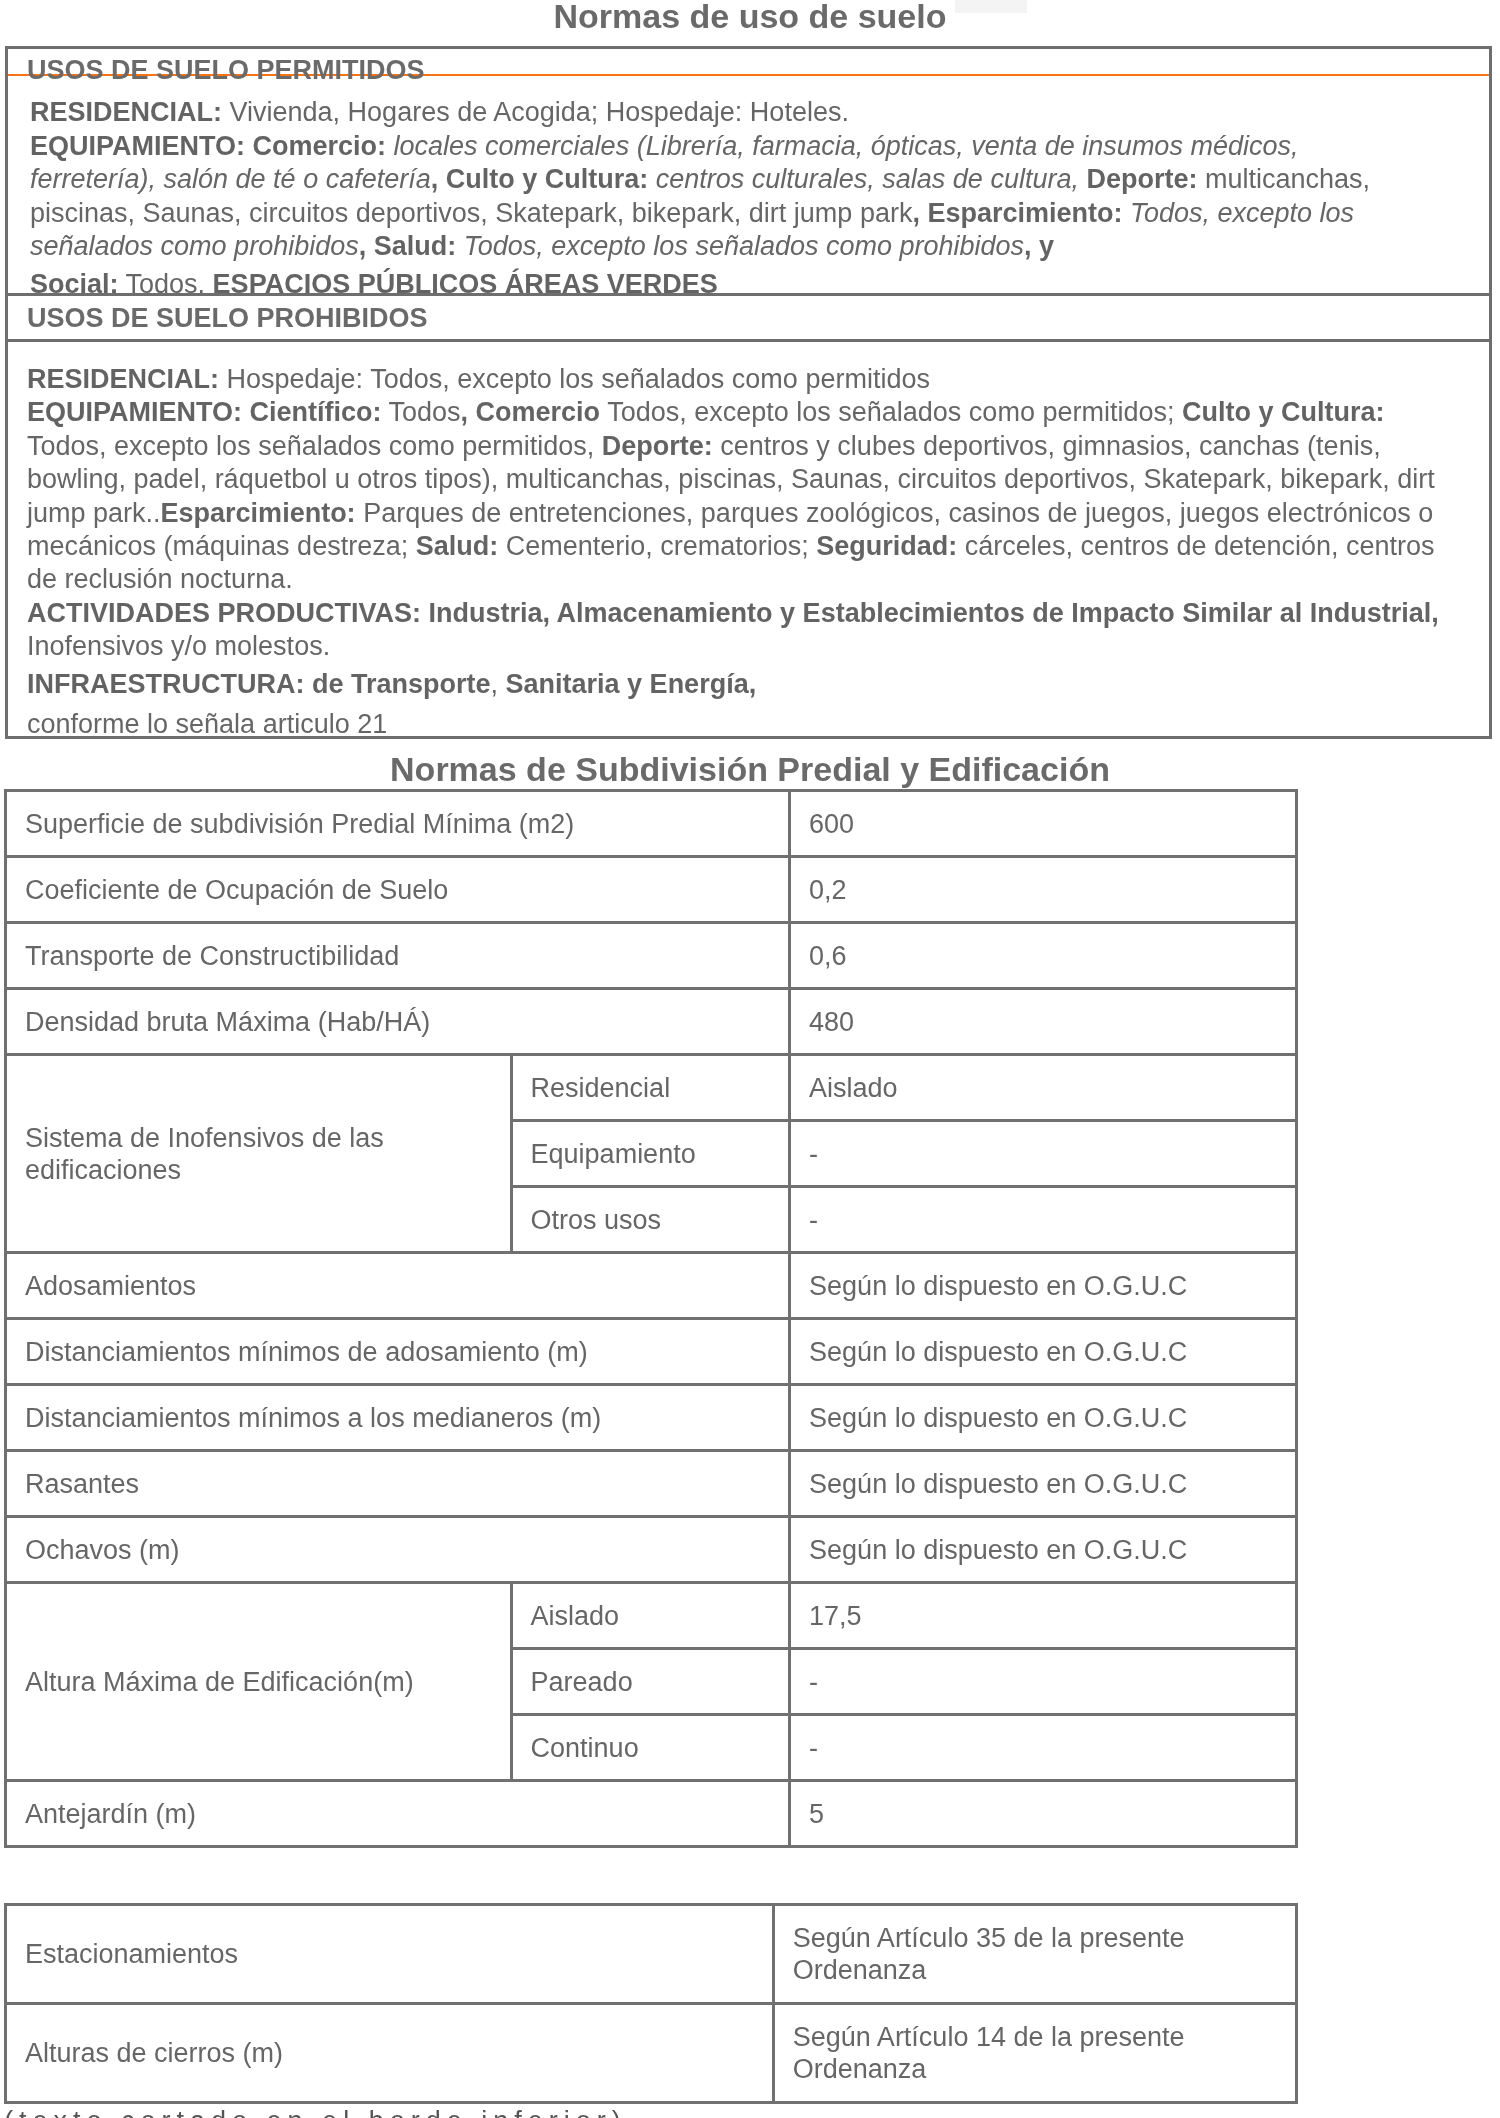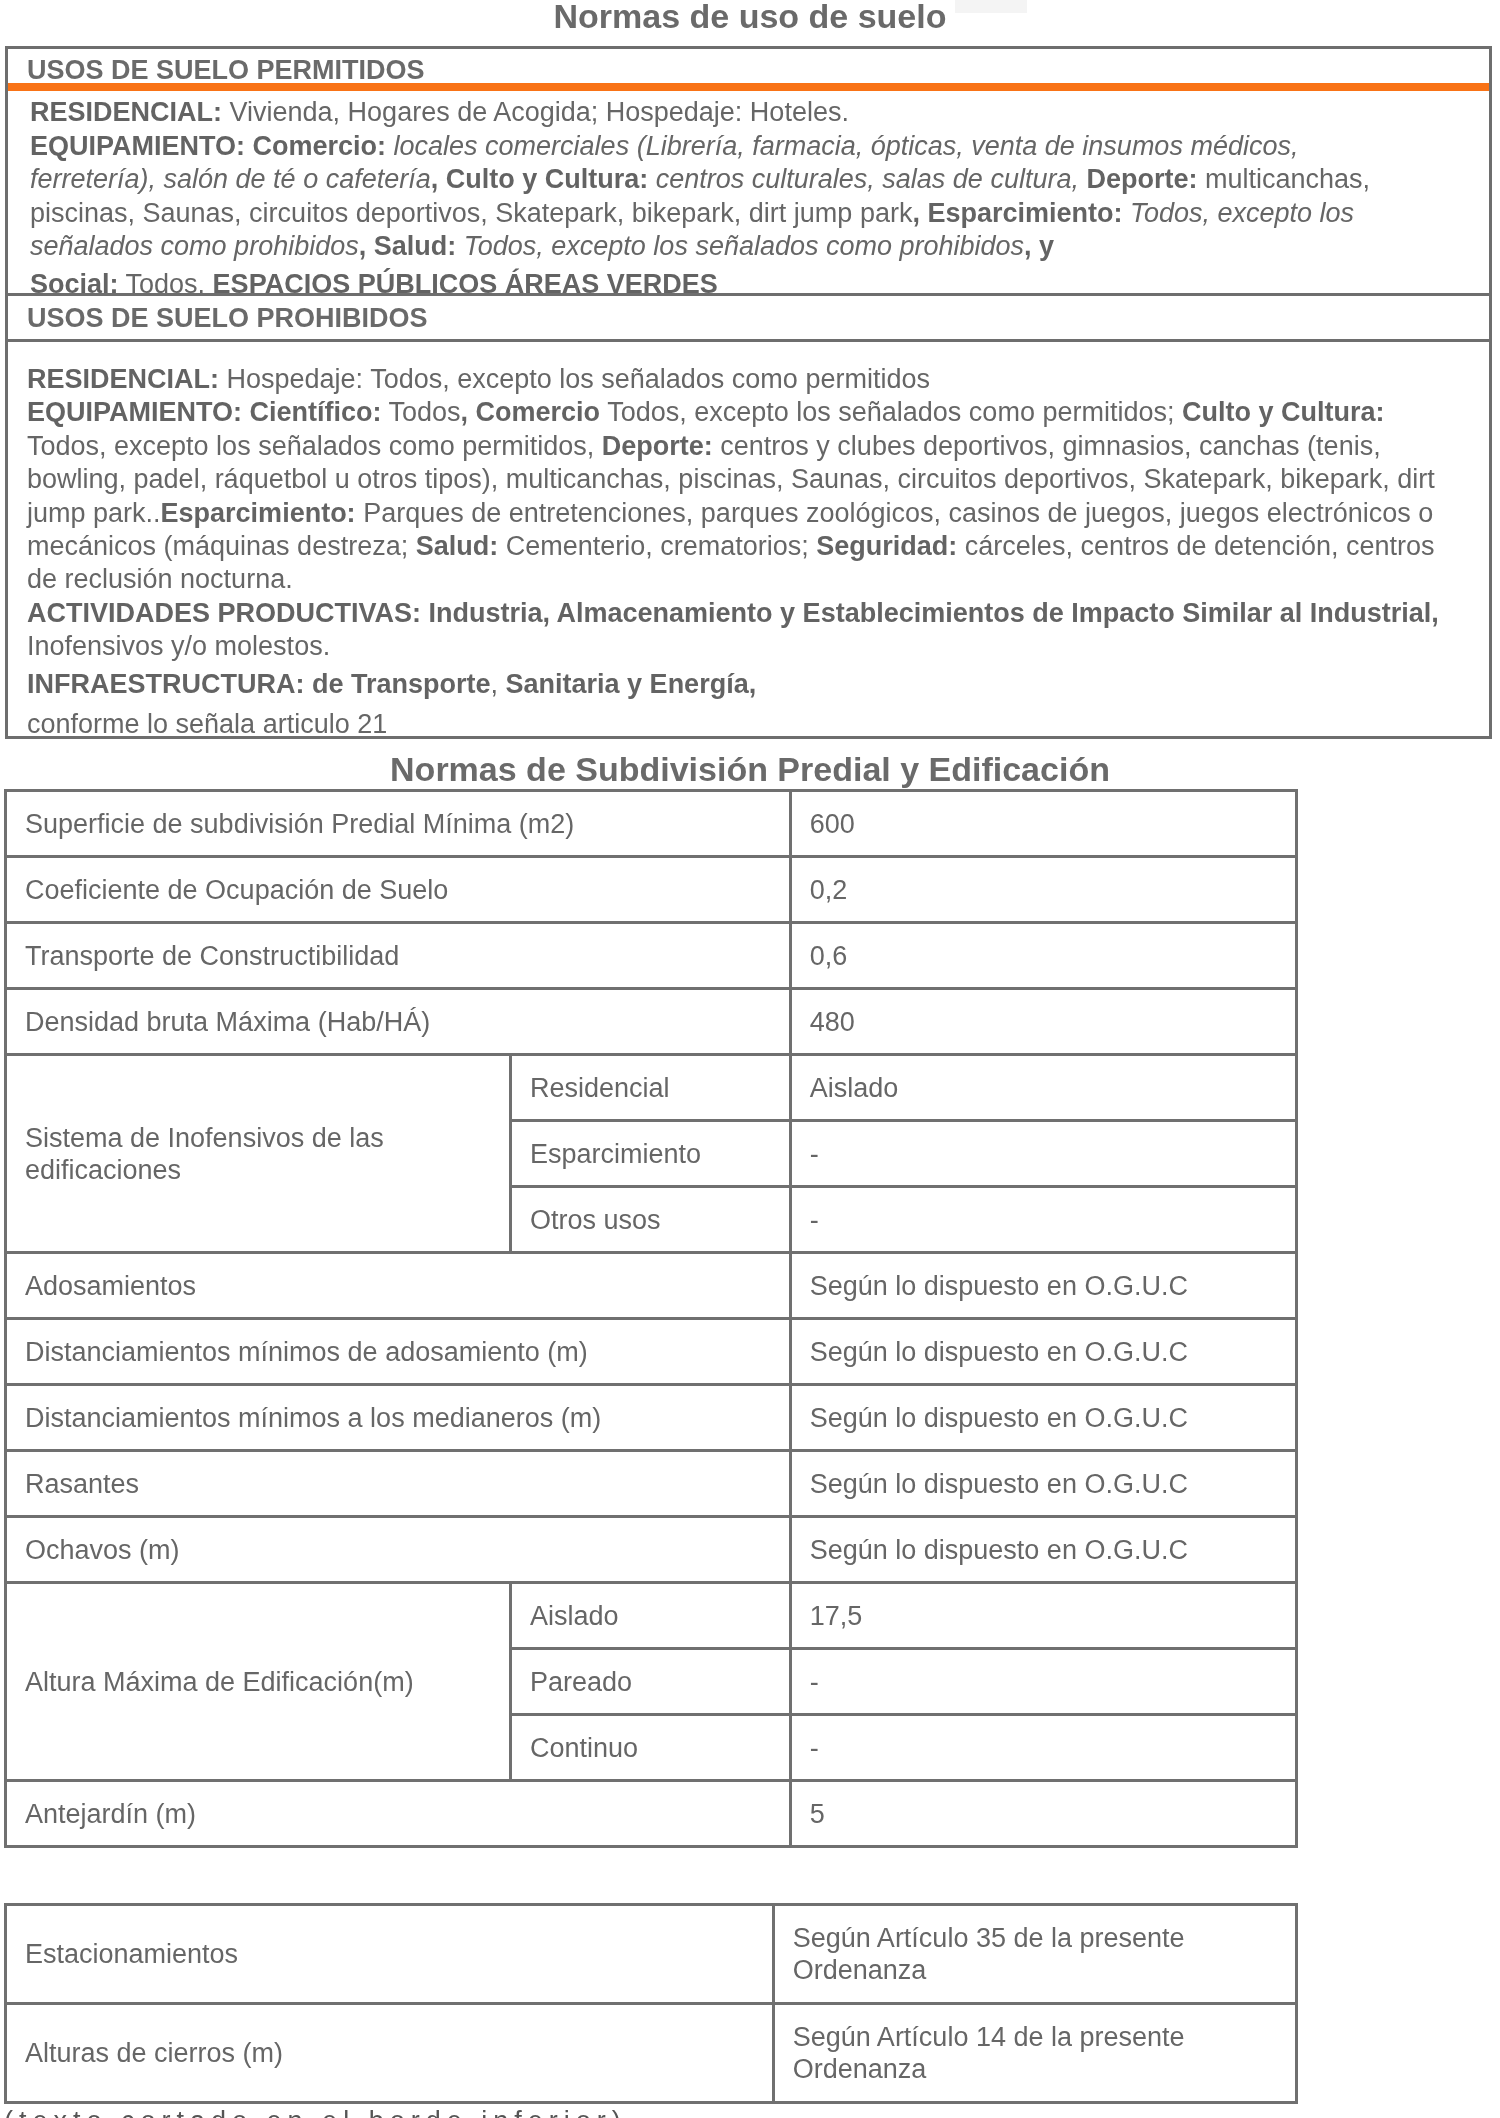--- a/index.html
+++ b/index.html
@@ -15,21 +15,21 @@
   #title1 { top: -2px; }
   #title2 { top: 751px; text-align: center; }
   .uso-box {
     position: absolute; left: 5px; top: 46px; width: 1481px; height: 687px;
     border: 3px solid #6e6e6e; box-sizing: content-box;
   }
   .sec-header {
     position: absolute; left: 0; width: 100%; box-sizing: border-box;
     padding-left: 19px; font-weight: bold; font-size: 27px; line-height: 42px; color: #6a6a6a;
   }
-  #perm-header { top: 0; height: 42px; border-bottom: 8px solid #f97316; }
+  #perm-header { top: 0; height: 27px; border-bottom: 2px solid #f97316; }
   #proh-header { top: 247px; height: 46px; border-top: 0; border-bottom: 3px solid #6e6e6e; line-height: 44px; }
   .sec-body {
     position: absolute; left: 0; width: 100%; box-sizing: border-box;
     font-size: 27px; color: #666666;
   }
   #perm-body { top: 45px; padding: 2px 60px 0 22px; line-height: 33.5px; height: 202px; border-bottom: 3px solid #6e6e6e; }
   #proh-body { top: 296px; padding: 18px 50px 0 19px; line-height: 33.4px; }
   .sec-body p { margin: 0; }
   .b { font-weight: bold; color: #636363; }
   .i { font-style: italic; }
@@ -103,21 +103,21 @@
   <tr>
     <td colspan="2">Densidad bruta Máxima (Hab/HÁ)</td>
     <td>480</td>
   </tr>
   <tr>
     <td class="c1" rowspan="3">Sistema de Inofensivos de las edificaciones</td>
     <td class="c2">Residencial</td>
     <td>Aislado</td>
   </tr>
   <tr>
-    <td>Esparcimiento</td>
+    <td>Equipamiento</td>
     <td>-</td>
   </tr>
   <tr>
     <td>Otros usos</td>
     <td>-</td>
   </tr>
   <tr>
     <td colspan="2">Adosamientos</td>
     <td>Según lo dispuesto en O.G.U.C</td>
   </tr>

